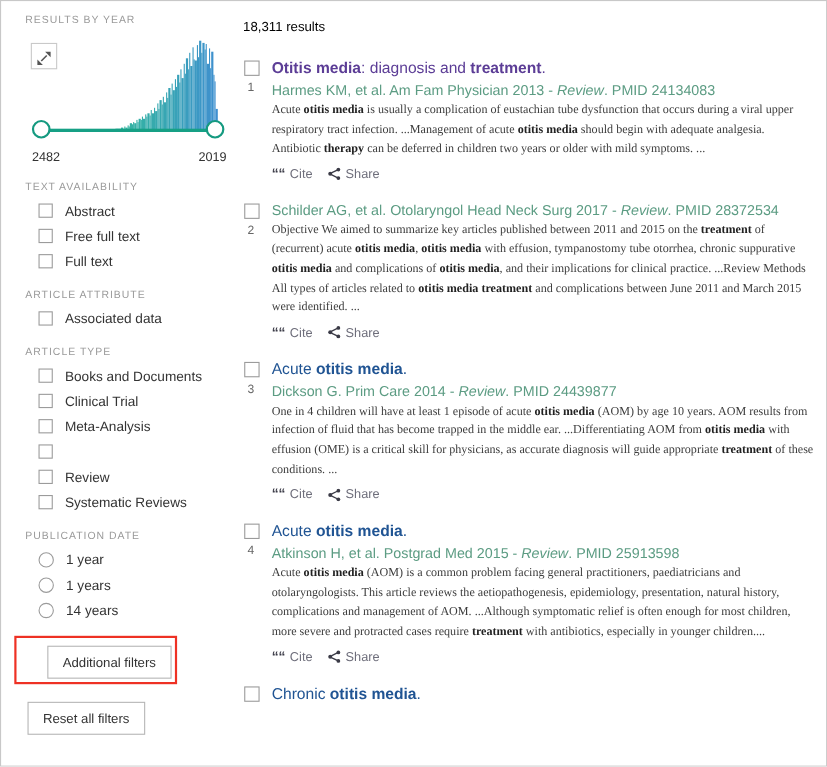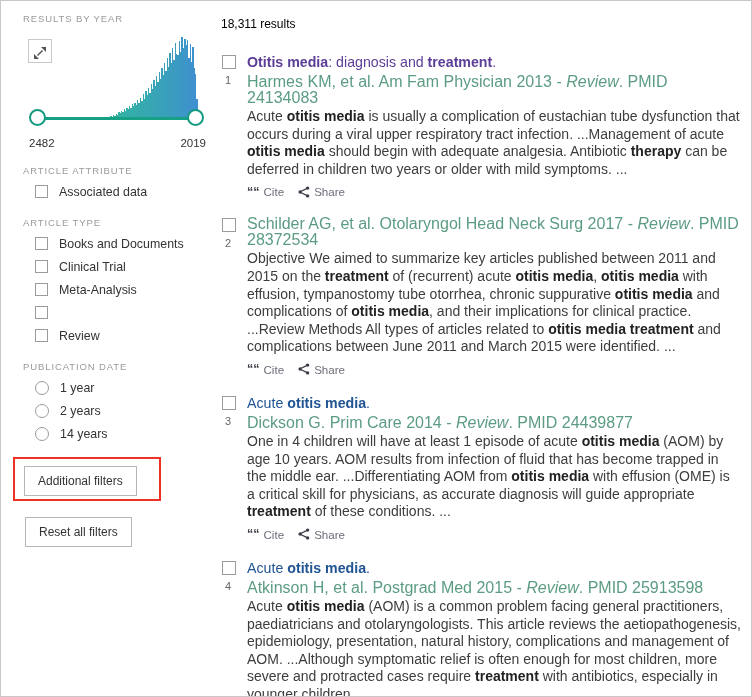--- a/index.html
+++ b/index.html
@@ -123,21 +123,21 @@
   .plainbtn {
     border: 1px solid #b6b6b6;
     background: #fff;
     font-family: "Liberation Sans", sans-serif;
     font-size: 12px;
     color: #333;
     padding: 7px 13px;
     cursor: pointer;
     white-space: nowrap;
   }
-  #addfilter-btn { position: absolute; left: 1px; top: 7px; }
+  #addfilter-btn { position: absolute; left: 20px; top: 7px; }
   #reset-wrap { margin: 14px 0 0 2px; text-decoration: underline; }
 
   
   #results {
     position: absolute;
     left: 212px; top: 0;
     width: 540px; height: 695px;
     padding: 16px 12px 0 0;
   }
   #count {
@@ -163,31 +163,32 @@
   .res .title {
     font-size: 14.2px;
     line-height: 18px;
     margin: 0 0 3px 0;
     cursor: pointer;
   }
   .title.blue   { color: #205493; }
   .title.purple { color: #5c3d96; }
   .title b { font-weight: bold; }
   .res .cit {
-    font-size: 16px;
+    font-size: 13px;
     color: #5c9c83;
     line-height: 16px;
     margin-bottom: 2px;
   }
   .res .cit i { font-style: italic; }
   .res .snip {
-    font-size: 14px;
+    font-size: 11px;
     line-height: 17.6px;
     color: #3d3d3d;
     margin-bottom: 7px;
+    font-family: Liberation Serif, serif;
   }
   .res .snip b { font-weight: bold; color: #222; }
   .actions {
     display: flex; align-items: center;
     gap: 14px;
     font-size: 11.6px;
     color: #5a7a9a;
   }
   .act { display: flex; align-items: center; gap: 4px; cursor: pointer; color: #6a6a7a; }
   .act .glyph { color: #3a3a46; font-weight: bold; font-size: 12.5px; line-height: 1; }
@@ -341,20 +342,35 @@
         <div class="knob left"></div>
         <div class="knob right"></div>
       </div>
 
       <div class="yr-row">
         <span>2482</span>
         <span>2019</span>
       </div>
     </div>
 
+    <div class="fgroup">
+      <div class="sec-head">TEXT AVAILABILITY</div>
+      <div class="frow">
+        <span class="box"></span>
+        <span class="lab">Abstract</span>
+      </div>
+      <div class="frow">
+        <span class="box"></span>
+        <span class="lab">Free full text</span>
+      </div>
+      <div class="frow">
+        <span class="box"></span>
+        <span class="lab">Full text</span>
+      </div>
+    </div>
 
     <div class="fgroup">
       <div class="sec-head">ARTICLE ATTRIBUTE</div>
       <div class="frow">
         <span class="box"></span>
         <span class="lab">Associated data</span>
       </div>
     </div>
 
     <div class="fgroup">
@@ -371,31 +387,35 @@
         <span class="box"></span>
         <span class="lab">Meta-Analysis</span>
       </div>
       <div class="frow">
         <span class="box"></span>
       </div>
       <div class="frow">
         <span class="box"></span>
         <span class="lab">Review</span>
       </div>
+      <div class="frow">
+        <span class="box"></span>
+        <span class="lab">Systematic Reviews</span>
+      </div>
     </div>
 
     <div class="fgroup">
       <div class="sec-head">PUBLICATION DATE</div>
       <div class="frow">
         <span class="radio"></span>
         <span class="lab">1 year</span>
       </div>
       <div class="frow">
         <span class="radio"></span>
-        <span class="lab">2 years</span>
+        <span class="lab">1 years</span>
       </div>
       <div class="frow">
         <span class="radio"></span>
         <span class="lab">14 years</span>
       </div>
     </div>
 
     <div id="addfilter-wrap">
       <div id="redbox"></div>
       <button id="addfilter-btn" class="plainbtn">Additional filters</button>

